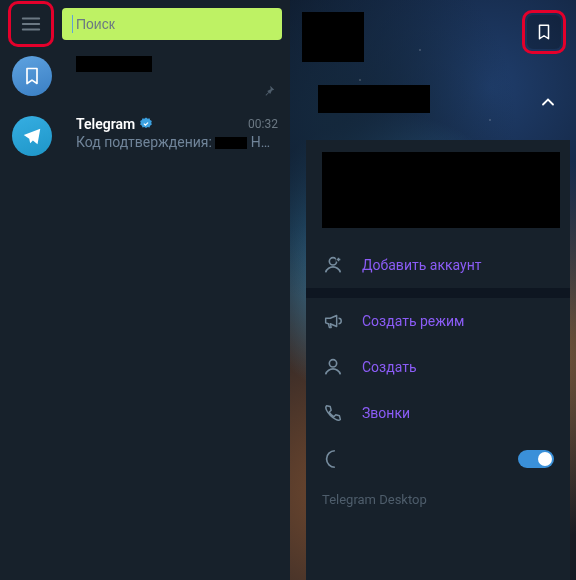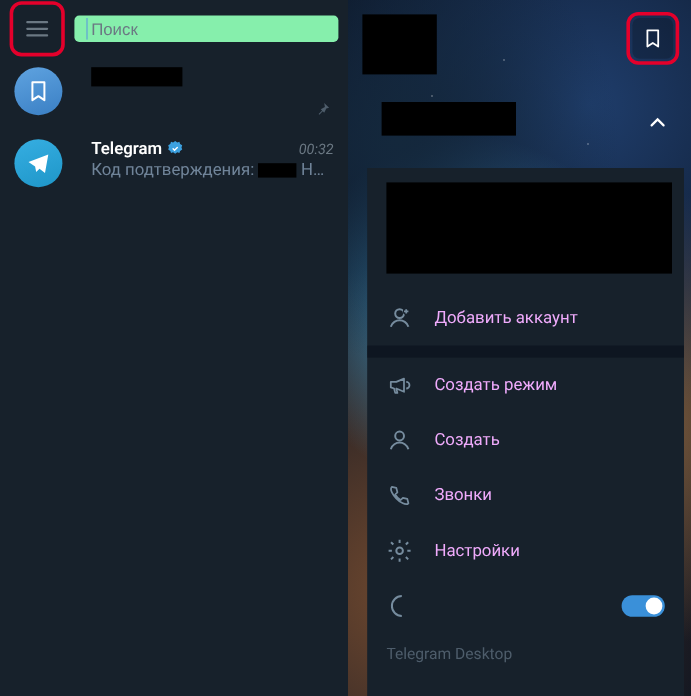--- a/index.html
+++ b/index.html
@@ -16,21 +16,21 @@
   .right-pane { flex: 1; height: 100%; background: #0e1621; position: relative; overflow: hidden; }
 
   
   .topbar { height: 48px; display: flex; align-items: center; padding: 0 8px; gap: 8px; }
   .menu-btn {
     width: 36px; height: 36px; display: flex; align-items: center; justify-content: center;
     border-radius: 6px; cursor: pointer;
   }
   .highlight-red { border: 3px solid #e4002b; border-radius: 10px; padding: 2px; }
   .search-box {
-    flex: 1; background: #86efac; border-radius: 4px; height: 22px;
+    flex: 1; background: #bef264; border-radius: 4px; height: 32px;
     display: flex; align-items: center; padding: 0 10px;
   }
   .search-box input {
     background: transparent; border: none; outline: none; color: #6b7883;
     font-size: 14px; width: 100%;
   }
   .search-box input::placeholder { color: #6b7883; }
   .caret { width: 1px; height: 18px; background: #5fa3d7; margin-right: 3px; }
 
   
@@ -41,21 +41,21 @@
   }
   .avatar {
     width: 40px; height: 40px; border-radius: 50%; flex-shrink: 0;
     display: flex; align-items: center; justify-content: center;
   }
   .avatar.saved { background: linear-gradient(160deg, #5fa3e0, #3a7fc4); }
   .avatar.tg { background: linear-gradient(160deg, #36aee2, #1e96c8); }
   .chat-body { flex: 1; min-width: 0; }
   .chat-top { display: flex; justify-content: space-between; align-items: center; }
   .chat-name { font-weight: 600; font-size: 14px; color: #fff; display: flex; align-items: center; gap: 4px; }
-  .chat-time { font-size: 12px; color: #6b7883; font-style: italic; }
+  .chat-time { font-size: 12px; color: #6b7883; }
   .chat-preview { font-size: 14px; color: #708499; margin-top: 2px; white-space: nowrap; overflow: hidden; text-overflow: ellipsis; }
   .redact-sm { display: inline-block; width: 32px; height: 12px; background: #000; vertical-align: middle; }
   .redact-name { display: inline-block; width: 76px; height: 16px; background: #000; vertical-align: middle; }
   .pin { position: absolute; right: 14px; bottom: 10px; color: #4e5d6b; }
 
   
   .nebula {
     position: absolute; inset: 0;
     background:
       radial-gradient(circle at 15% 20%, rgba(20,40,60,1) 0%, rgba(10,20,35,0) 35%),
@@ -94,21 +94,21 @@
   .menu-panel {
     position: absolute; left: 16px; right: 6px; top: 140px; bottom: 0;
     background: #17212b; overflow-y: auto;
   }
   .menu-panel::-webkit-scrollbar { width: 6px; }
   .menu-panel::-webkit-scrollbar-thumb { background: #2b3a4a; border-radius: 3px; }
   .account-block { padding: 12px 16px 4px 16px; }
   .acct-redact { width: 238px; height: 76px; background: #000; margin-bottom: 10px; }
   .menu-row {
     display: flex; align-items: center; gap: 18px; padding: 12px 16px;
-    color: #f0abfc; font-size: 14px; cursor: pointer;
+    color: #8b5cf6; font-size: 14px; cursor: pointer;
   }
   .menu-icon { width: 22px; height: 22px; display: flex; align-items: center; justify-content: center; color: #768c9e; flex-shrink: 0; }
   .divider { height: 10px; background: #0e1621; }
   .toggle {
     margin-left: auto; width: 36px; height: 18px; background: #3a90d9; border-radius: 10px;
     position: relative;
   }
   .toggle::after {
     content: ""; position: absolute; right: 2px; top: 2px; width: 14px; height: 14px;
     background: #fff; border-radius: 50%;
@@ -248,29 +248,20 @@
 
       <div class="menu-row">
         <span class="menu-icon">
           <svg width="22" height="22" viewBox="0 0 24 24">
               <path d="M5 4l4 1 1 4-2 2c1 2 3 4 5 5l2-2 4 1 1 4c-1 1-3 1-5 0-4-2-8-6-10-10-1-2-1-4 0-5z" stroke="#768c9e" stroke-width="1.6" fill="none" stroke-linejoin="round"></path>
             </svg>
         </span>
         <span>Звонки</span>
       </div>
 
-      <div class="menu-row">
-        <span class="menu-icon">
-          <svg width="22" height="22" viewBox="0 0 24 24">
-              <circle cx="12" cy="12" r="3" stroke="#768c9e" stroke-width="1.8" fill="none"></circle>
-              <path d="M12 2v3M12 19v3M4.2 4.2l2.1 2.1M17.7 17.7l2.1 2.1M2 12h3M19 12h3M4.2 19.8l2.1-2.1M17.7 6.3l2.1-2.1" stroke="#768c9e" stroke-width="1.8"></path>
-            </svg>
-        </span>
-        <span>Настройки</span>
-      </div>
 
       <div class="menu-row">
         <span class="menu-icon">
           <svg width="22" height="22" viewBox="0 0 24 24">
               <path d="M14 3a9 9 0 100 18 7 7 0 010-18z" stroke="#768c9e" stroke-width="1.8" fill="none"></path>
             </svg>
         </span>
         <span class="toggle"></span>
       </div>
 

